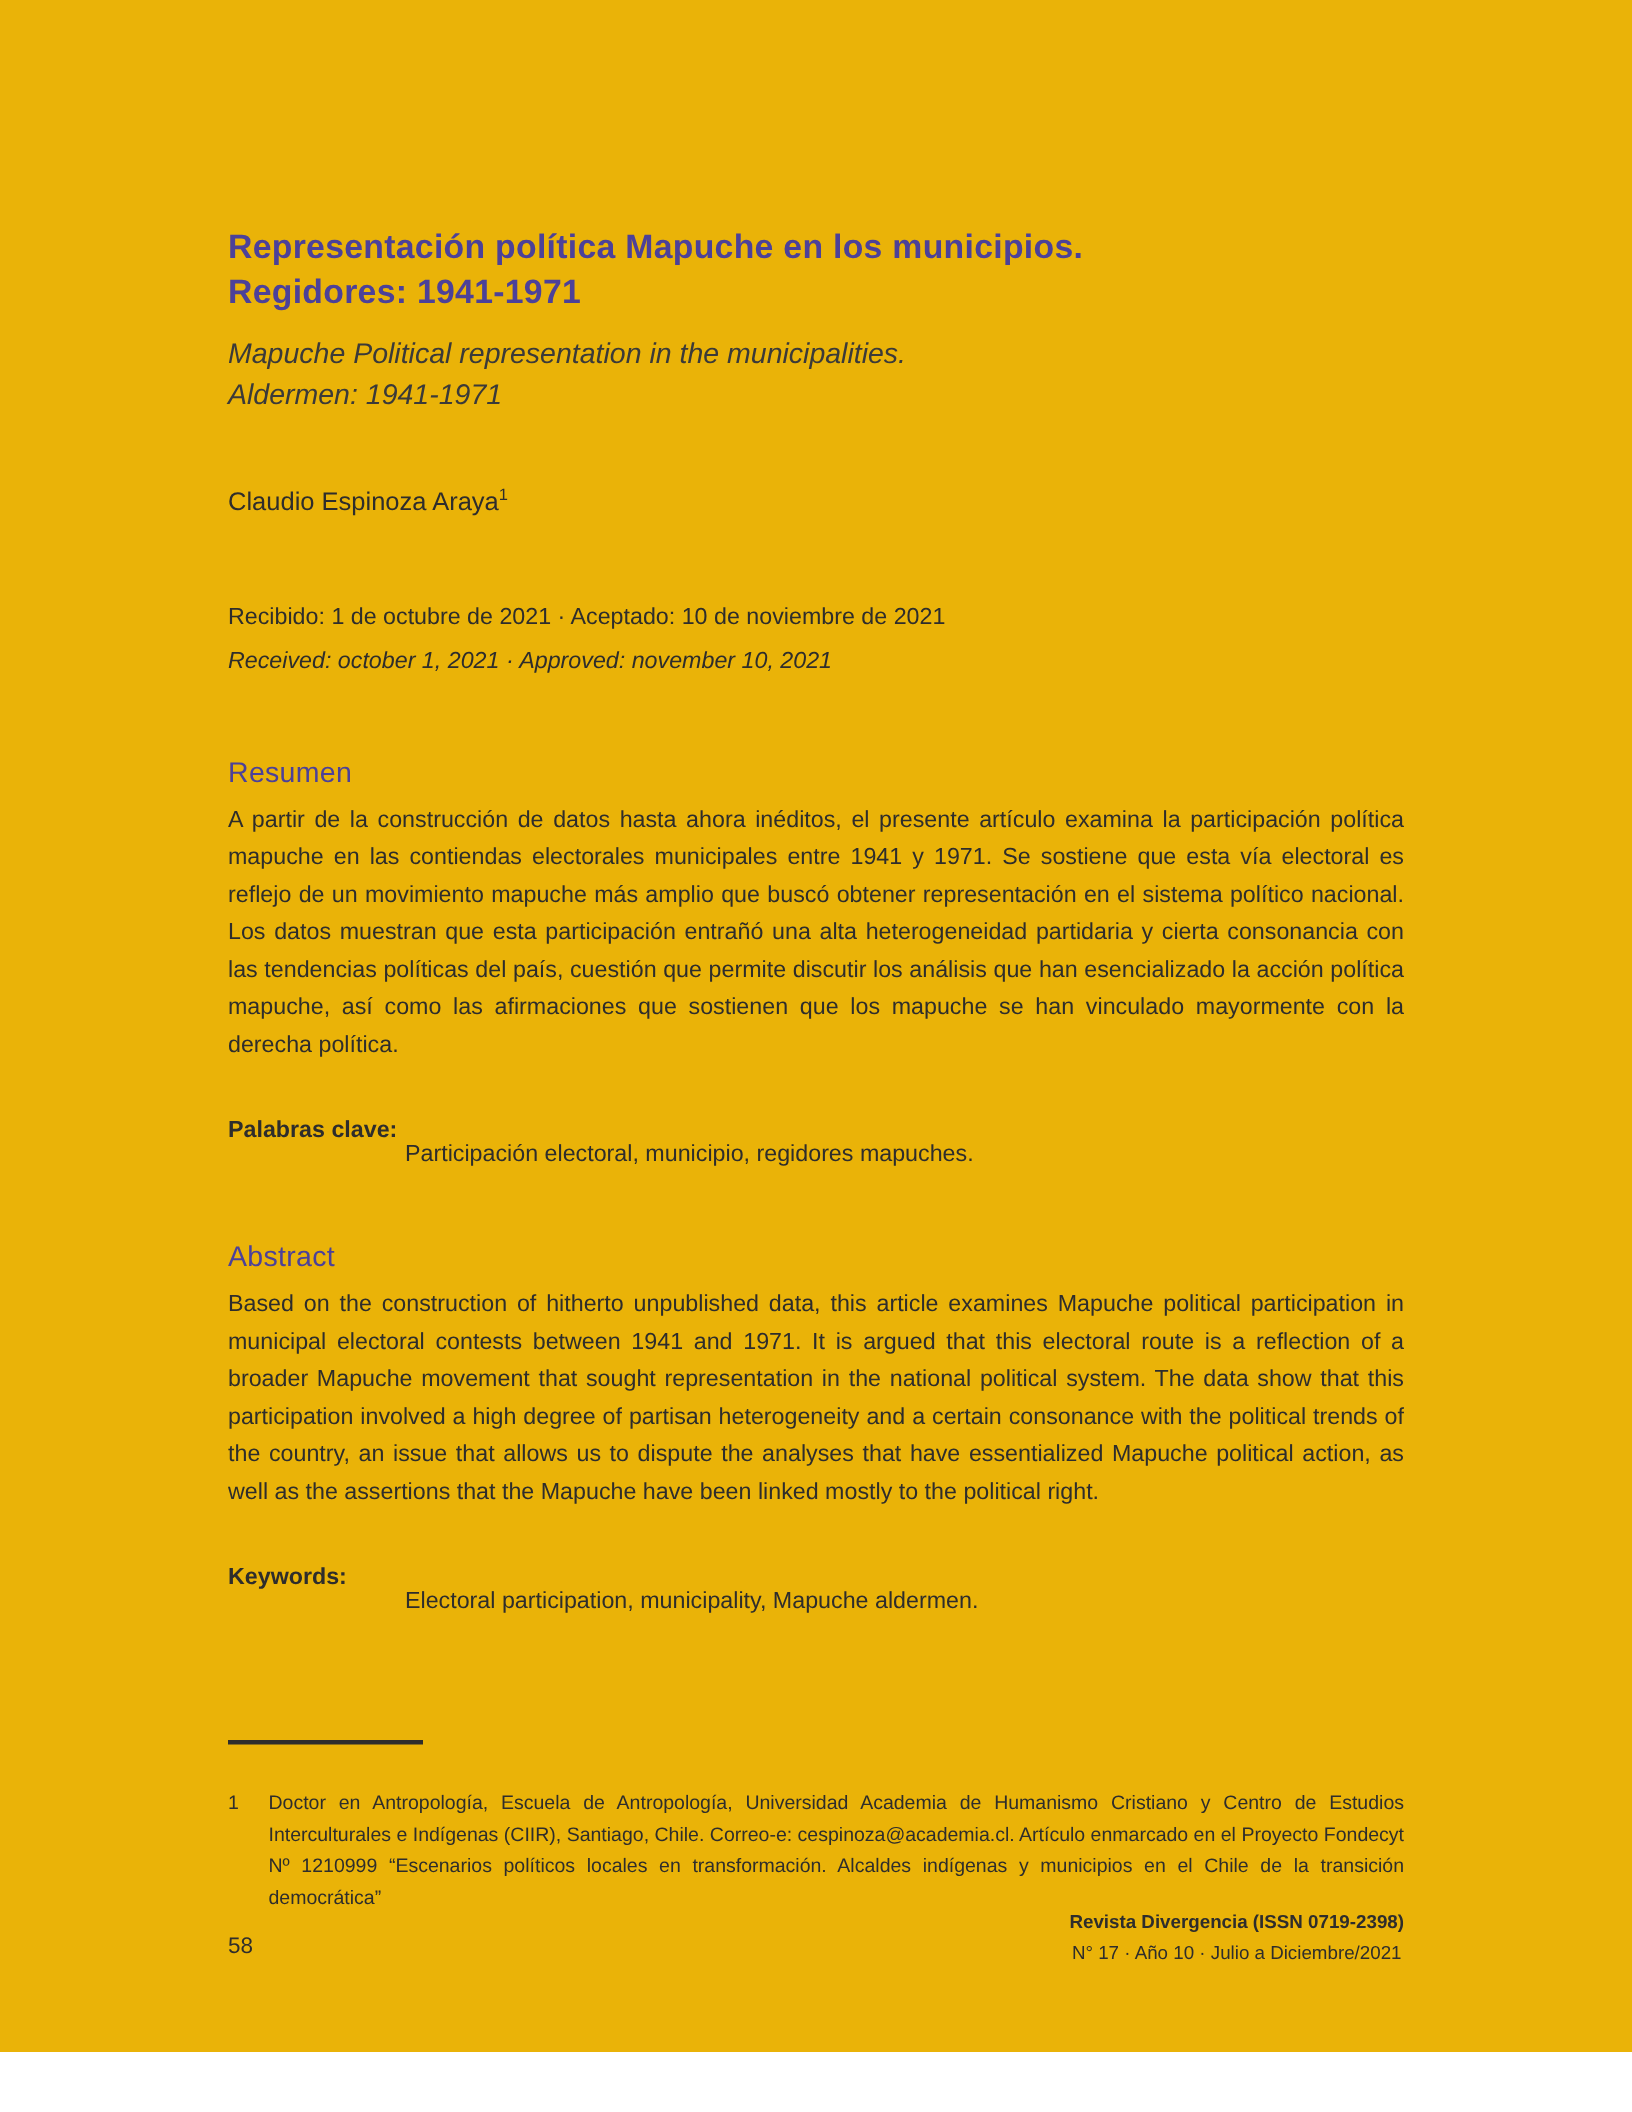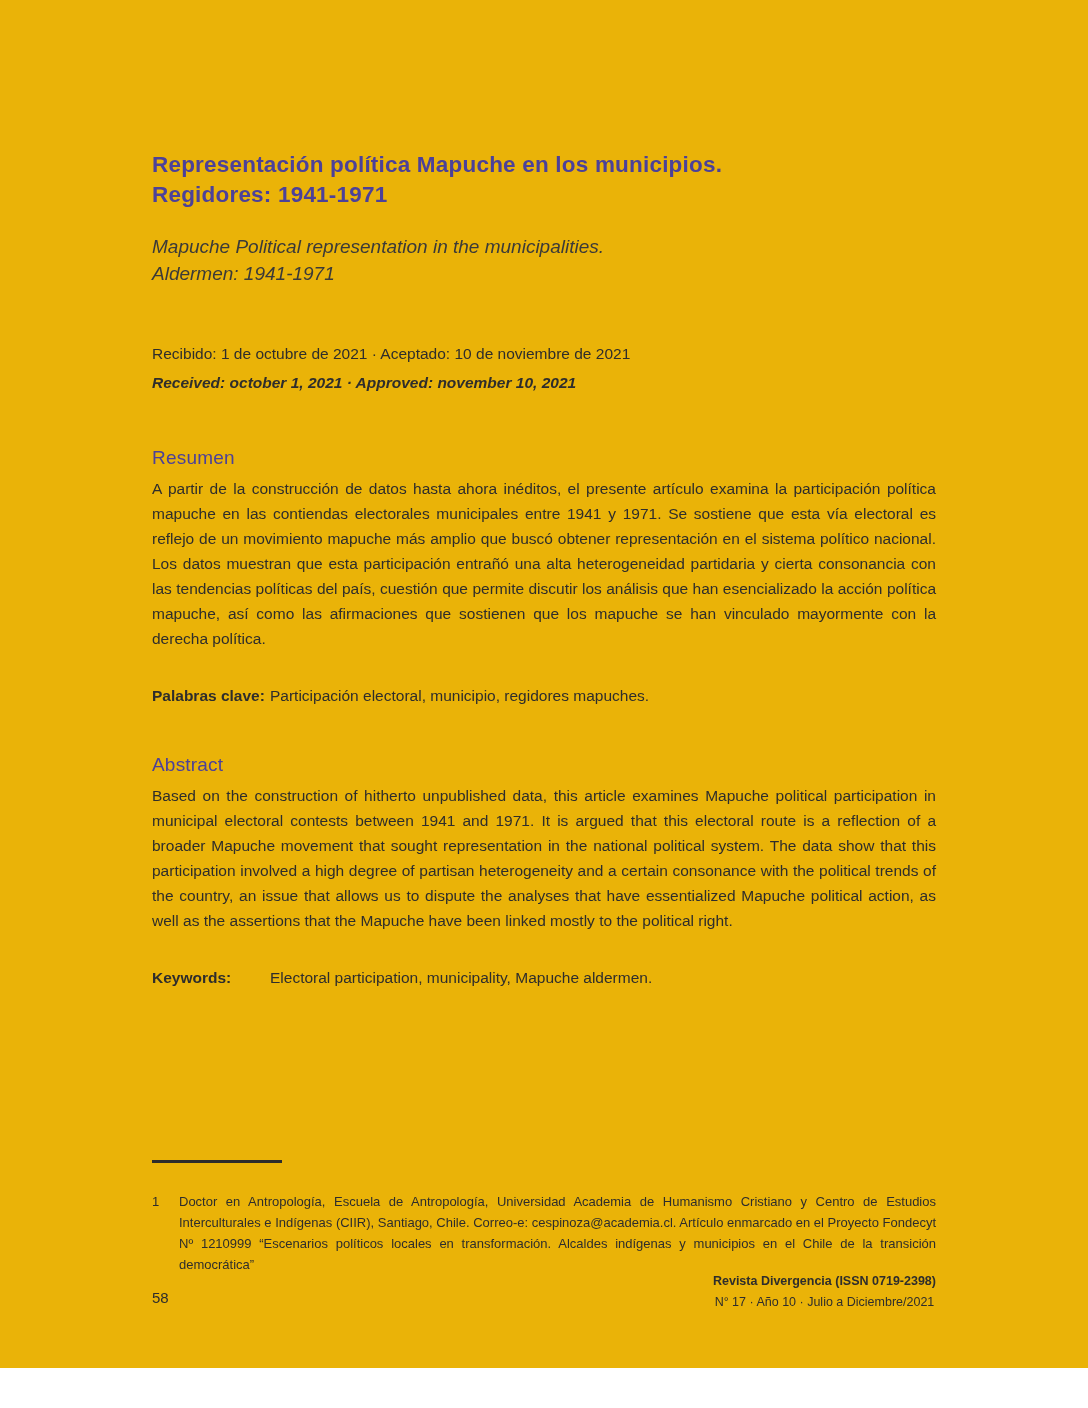--- a/index.html
+++ b/index.html
@@ -23,21 +23,21 @@
   }
   .article-title {
     margin-top: 150px;
     color: #4c4199;
     font-size: 22.5px;
     font-weight: bold;
     line-height: 30px;
     letter-spacing: 0.2px;
   }
   .article-subtitle {
-    margin-top: 23px;
+    margin-top: 13px;
     color: #3b3a39;
     font-size: 19px;
     font-style: italic;
     line-height: 27px;
   }
   .author-line {
     margin-top: 48px;
     font-size: 17px;
     color: #2e2d2c;
   }
@@ -45,21 +45,21 @@
     font-size: 11px;
     vertical-align: super;
     line-height: 0;
   }
   .dates {
     margin-top: 52px;
     font-size: 15.5px;
     line-height: 29px;
     color: #2e2d2c;
   }
-  .dates .en { font-style: italic; font-weight: bold; }
+  .dates .en { font-style: italic; }
   .section-heading {
     color: #4c4199;
     font-size: 19px;
     font-weight: normal;
     letter-spacing: 0.2px;
   }
   .resumen-heading { margin-top: 50px; }
   .abstract-heading { margin-top: 46px; }
   .section-body {
     margin-top: 7px;
@@ -72,21 +72,21 @@
     margin-top: 32px;
     font-size: 15.5px;
     line-height: 25px;
     color: #2e2d2c;
     display: flex;
   }
   .keywords-label {
     font-weight: bold;
     flex: 0 0 118px;
   }
-  .keywords-text { flex: 1; }
+  .keywords-text { flex: 1; margin-top: 16px; }
   .footnote-block {
     position: absolute;
     left: 152px;
     top: 1160px;
     width: 784px;
   }
   .footnote-rule {
     width: 130px;
     border-top: 3px solid #2e2d2c;
     margin-bottom: 28px;
@@ -126,20 +126,23 @@
     <h1 class="article-title">
       <span style="display:block">Representación política Mapuche en los municipios.</span>
       <span style="display:block">Regidores: 1941-1971</span>
     </h1>
 
     <div class="article-subtitle">
       <span style="display:block">Mapuche Political representation in the municipalities.</span>
       <span style="display:block">Aldermen: 1941-1971</span>
     </div>
 
+    <div class="author-line">
+      <span>Claudio Espinoza Araya</span><sup>1</sup>
+    </div>
 
     <div class="dates">
       <div class="es">Recibido: 1 de octubre de 2021 · Aceptado: 10 de noviembre de 2021</div>
       <div class="en">Received: october 1, 2021 · Approved: november 10, 2021</div>
     </div>
 
     <h2 class="section-heading resumen-heading">Resumen</h2>
     <p class="section-body">A partir de la construcción de datos hasta ahora inéditos, el presente artículo examina la participación política mapuche en las contiendas electorales municipales entre 1941 y 1971. Se sostiene que esta vía electoral es reflejo de un movimiento mapuche más amplio que buscó obtener representación en el sistema político nacional. Los datos muestran que esta participación entrañó una alta heterogeneidad partidaria y cierta consonancia con las tendencias políticas del país, cuestión que permite discutir los análisis que han esencializado la acción política mapuche, así como las afirmaciones que sostienen que los mapuche se han vinculado mayormente con la derecha política.</p>
 
     <div class="keywords-line">

